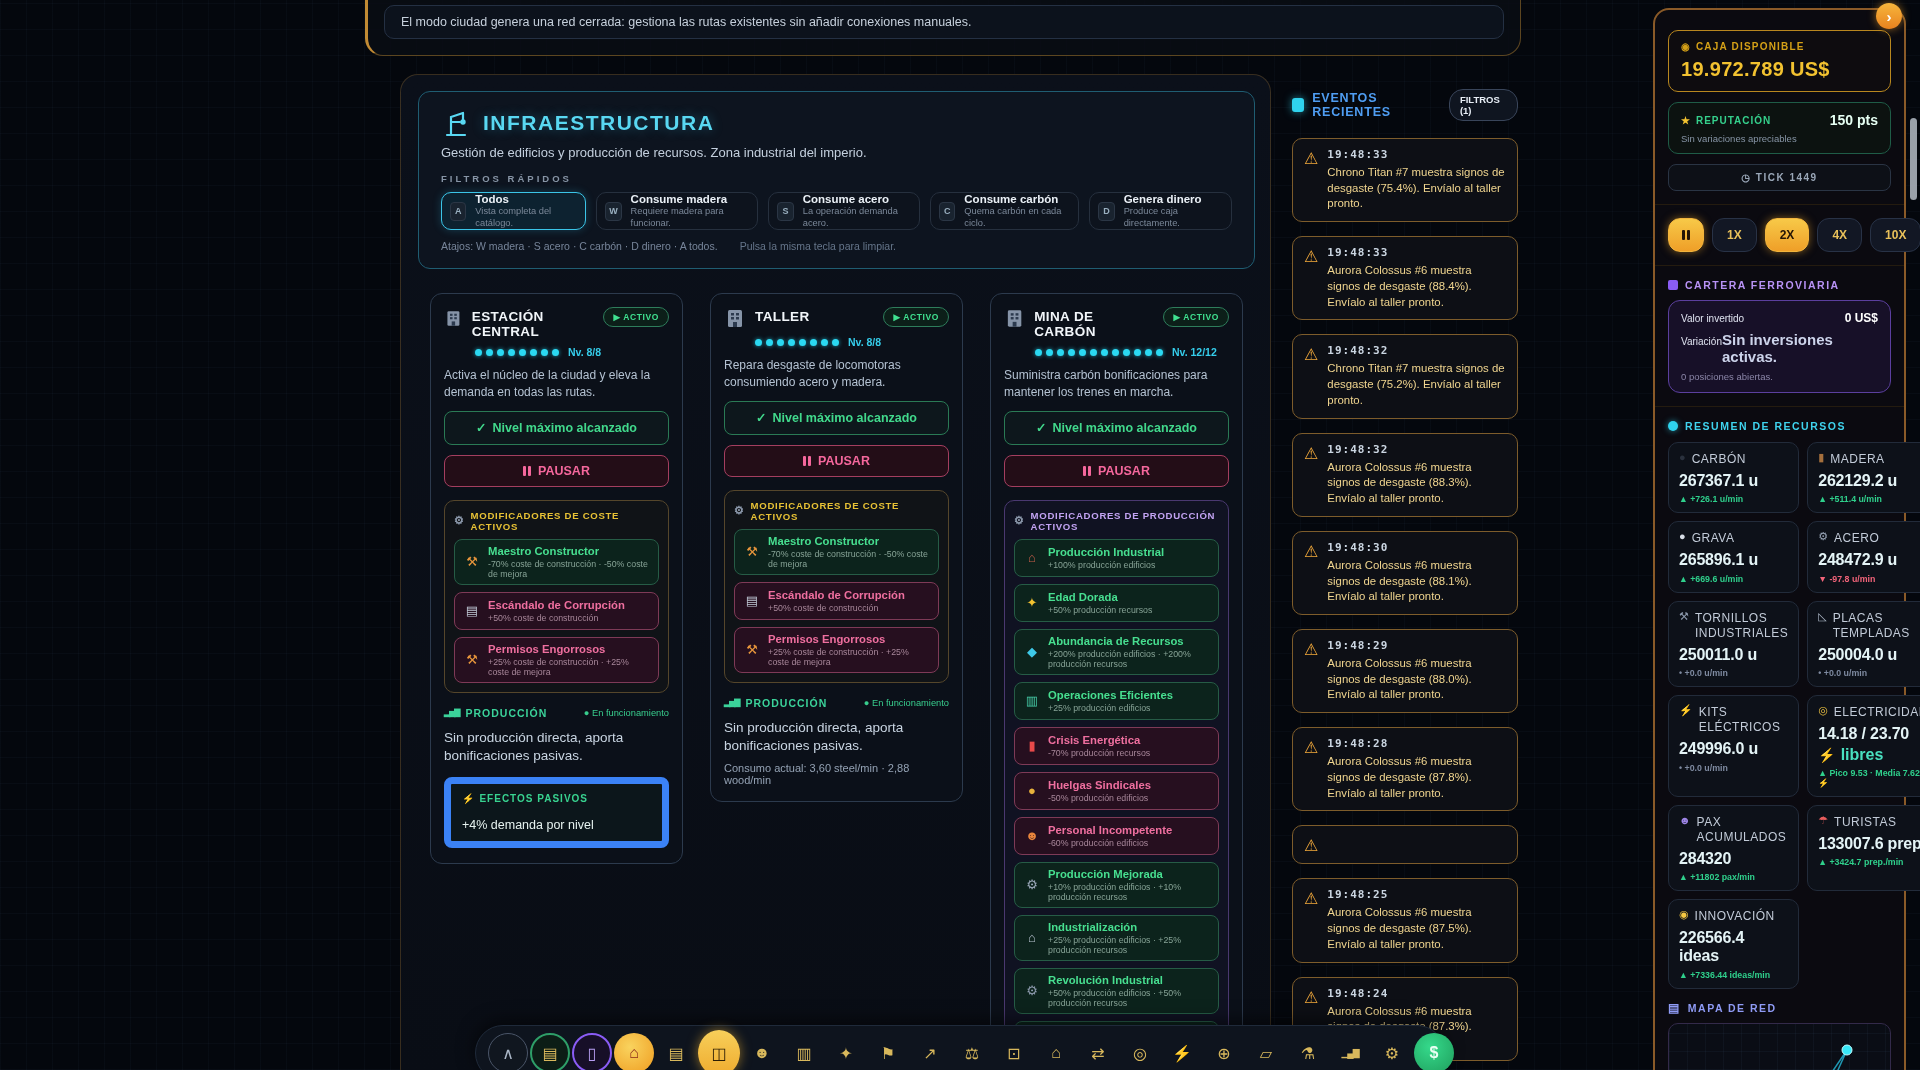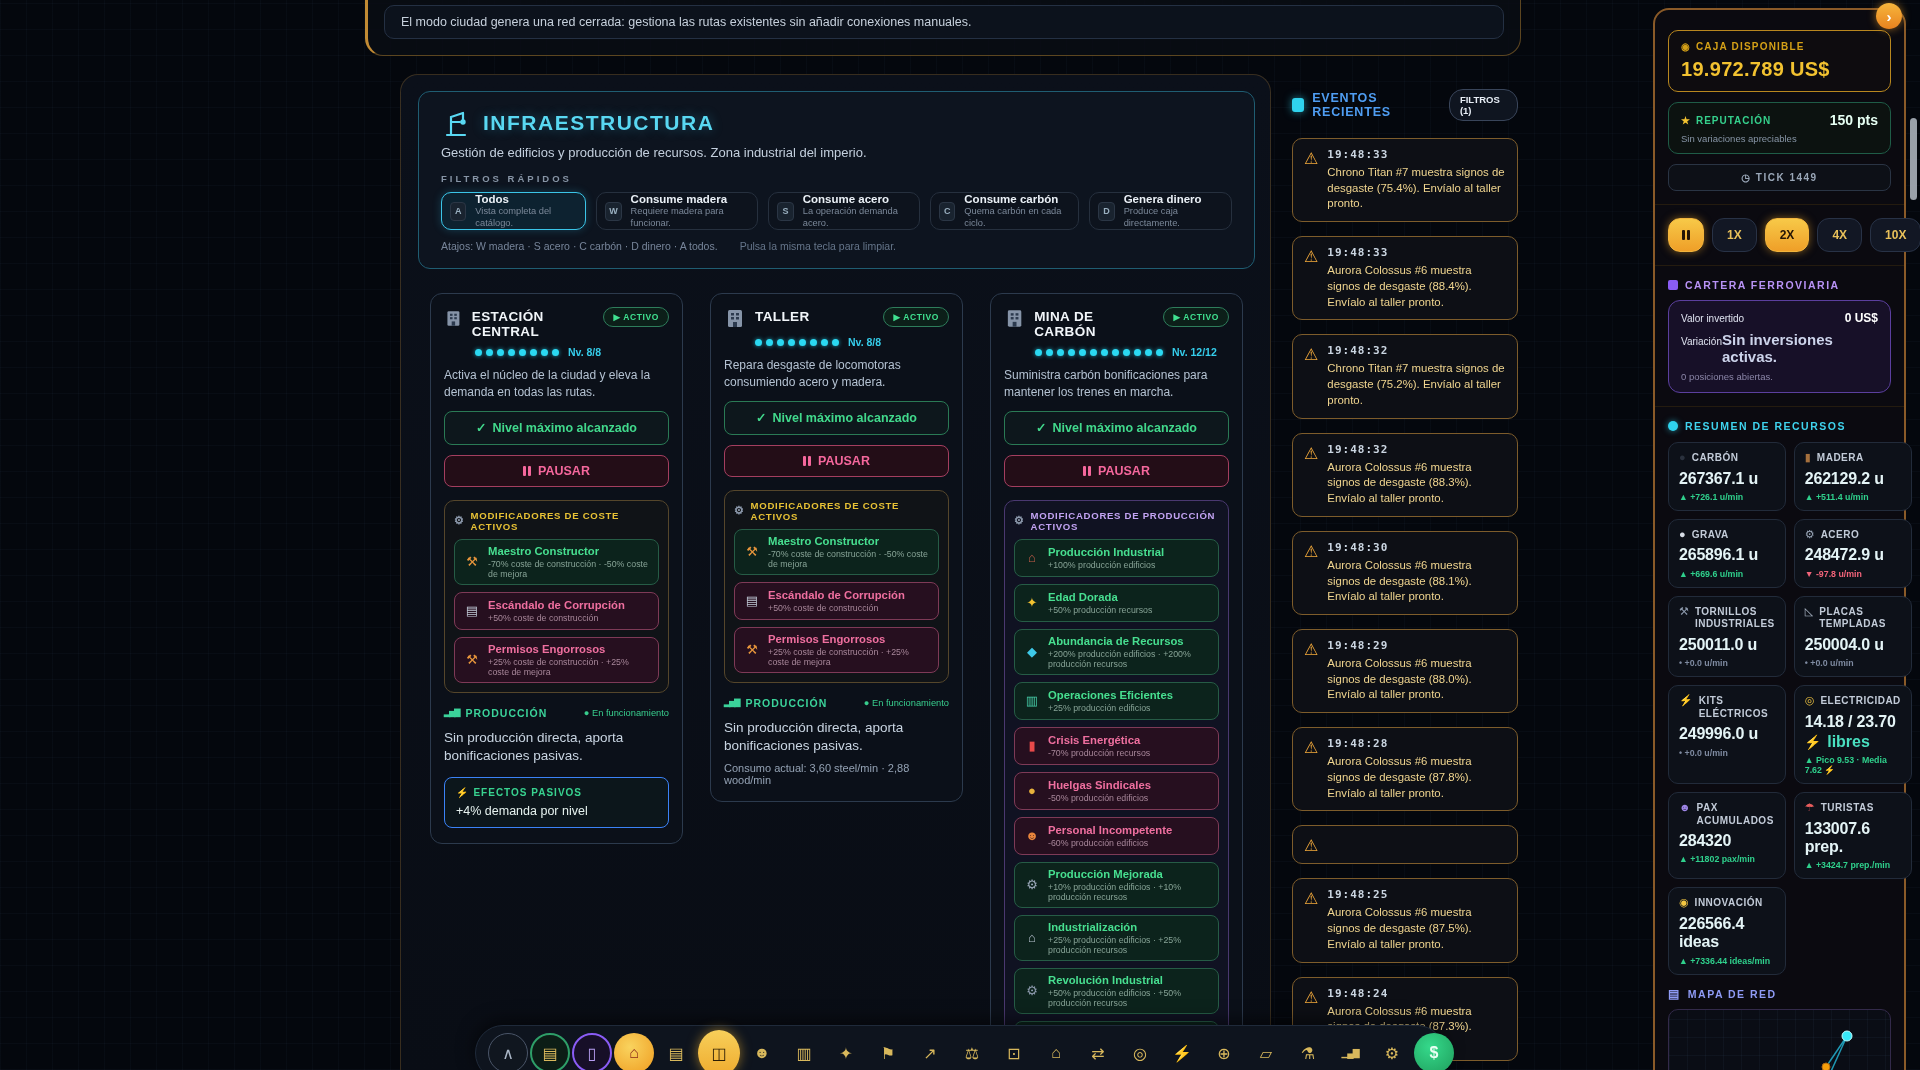--- a/index.html
+++ b/index.html
@@ -80,24 +80,24 @@
   .positive .mod-name { color:#47df90; } .negative .mod-name { color:#ef6f9f; }
   .mod-eff { font-size:8.8px; margin-top:2px; }
   .positive .mod-eff { color:#87a396; } .negative .mod-eff { color:#a8879a; }
   .prod-sec { margin-top:14px; }
   .prod-head { display:flex; align-items:center; }
   .prod-title { font-size:10.5px; font-weight:bold; letter-spacing:1px; color:#3bd39a; display:flex; gap:6px; align-items:center; }
   .bars-ico { font-size:8px; letter-spacing:-1px; color:#3bd39a; }
   .prod-status { margin-left:auto; font-size:9.3px; color:#38cd8d; }
   .prod-body { margin-top:10px; font-size:13.5px; line-height:1.35; color:#c9d5e2; }
   .consumo { margin-top:7px; font-size:11px; color:#94a2b4; }
-  .fx-box { margin-top:12px; border:1px solid #3b82f6; border-radius:8px; background:rgba(20,58,44,.16); padding:9px 11px; }
+  .fx-box { margin-top:12px; border:7px solid #3b82f6; border-radius:8px; background:rgba(20,58,44,.16); padding:9px 11px; }
   .fx-label { font-size:10px; font-weight:bold; letter-spacing:1px; color:#38d390; }
   .fx-bolt { color:#f59e0b; margin-right:4px; }
-  .fx-val { margin-top:6px; font-size:12.5px; color:#e6f2ef; }
+  .fx-val { margin-top:14px; font-size:12.5px; color:#e6f2ef; }
 
   
   #events { left:1292px; top:89px; width:226px; }
   .ev-head { display:flex; align-items:center; gap:8px; }
   .ev-sq { width:14px; height:14px; border-radius:3px; background:#2fd3ee; box-shadow:0 0 8px rgba(47,211,238,.6); }
   .ev-title { font-size:12.5px; font-weight:bold; letter-spacing:.8px; color:#4f9df2; }
   .ev-pill { margin-left:auto; border:1px solid #39455a; border-radius:14px; background:#0f1520;
     padding:4px 10px; font-size:9.5px; font-weight:bold; color:#e8eef6; cursor:pointer; }
   #ev-list { margin-top:17px; display:flex; flex-direction:column; gap:14px; }
   .event { display:flex; gap:9px; border:1px solid #7d5c2b; border-radius:10px; background:#0d0f15; padding:9px 11px; }
@@ -139,21 +139,21 @@
   .port-row { display:flex; justify-content:space-between; align-items:baseline; margin-bottom:6px; }
   .port-k { font-size:10px; color:#dfe3f0; }
   .port-v { font-size:12px; font-weight:bold; color:#ffffff; }
   .port-v2 { font-size:15px; font-weight:bold; color:#ccd3ea; }
   .port-note { font-size:9.5px; color:#8b86a8; }
   #res-grid { margin-top:10px; display:grid; grid-template-columns:1fr 1fr; gap:8px; }
   .repeat-flat { display:contents; }
   .res-card { border:1px solid #222b3a; border-radius:10px; background:#0d1119; padding:8px 10px; min-height:58px; }
   .res-head { display:flex; align-items:flex-start; gap:6px; }
   .res-ico { font-size:11px; line-height:1.1; flex:none; }
-  .res-label { font-size:10px; font-weight:bold; letter-spacing:.5px; color:#c2cbd8; line-height:1.25; padding-top:1px; }
+  .res-label { font-size:12px; font-weight:normal; letter-spacing:.5px; color:#c2cbd8; line-height:1.25; padding-top:1px; }
   .res-value { margin-top:5px; font-size:16px; font-weight:bold; letter-spacing:-.2px; color:#e4f4f6; line-height:1.15; }
   .res-delta { margin-top:4px; font-size:8.8px; font-weight:bold; }
   .res-delta.up { color:#2fd08c; } .res-delta.down { color:#f2647a; } .res-delta.flat { color:#7e8aa0; }
   .elec-unit { display:flex; align-items:center; gap:5px; margin-top:2px; }
   .elec-bolt { color:#f59e0b; font-size:14px; }
   .elec-libres { font-size:16px; font-weight:bold; color:#49e0c0; }
   #map-head { margin-top:12px; }
   #map-box { margin-top:8px; height:120px; border:1px solid #332a4a; border-radius:10px; background:#0a0d15;
     background-image:
       repeating-linear-gradient(0deg, rgba(110,160,210,.05) 0 1px, transparent 1px 18px),

